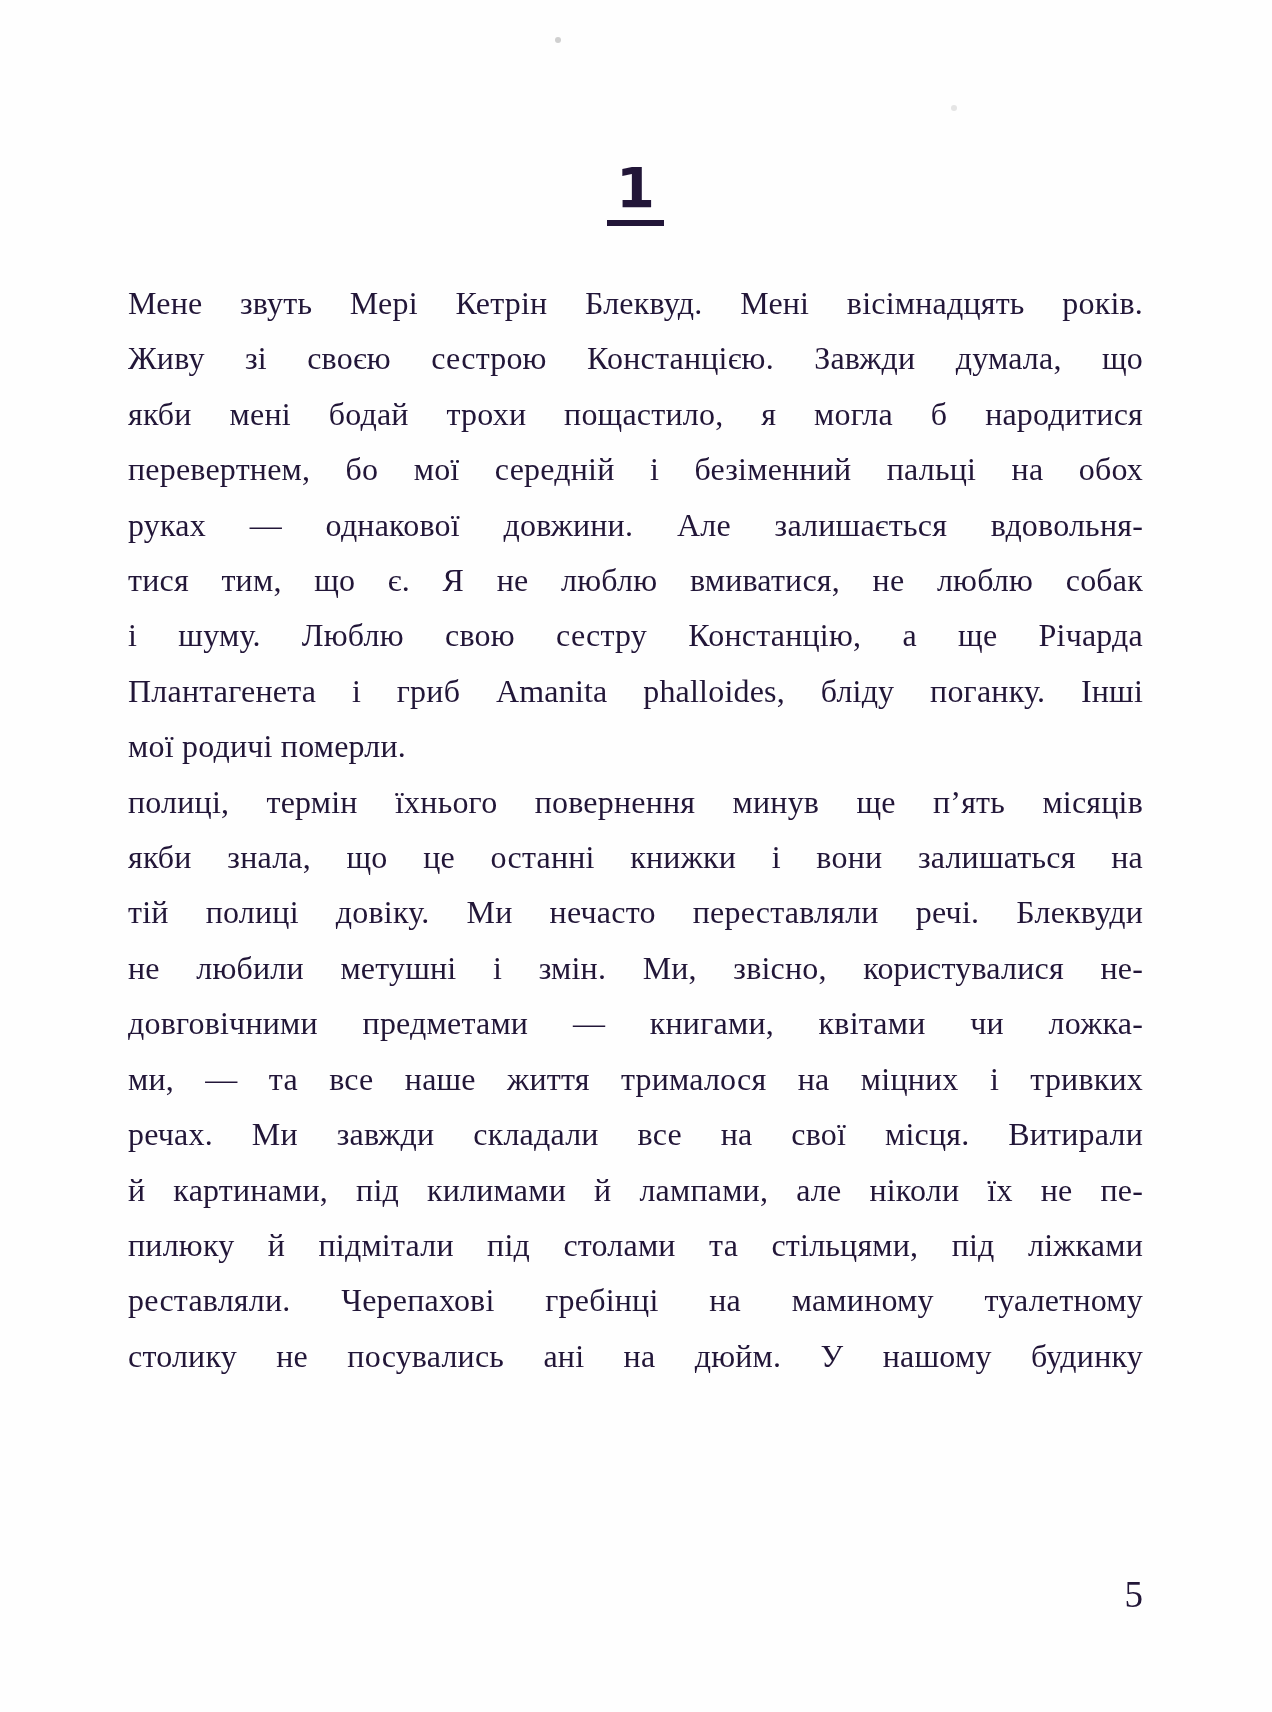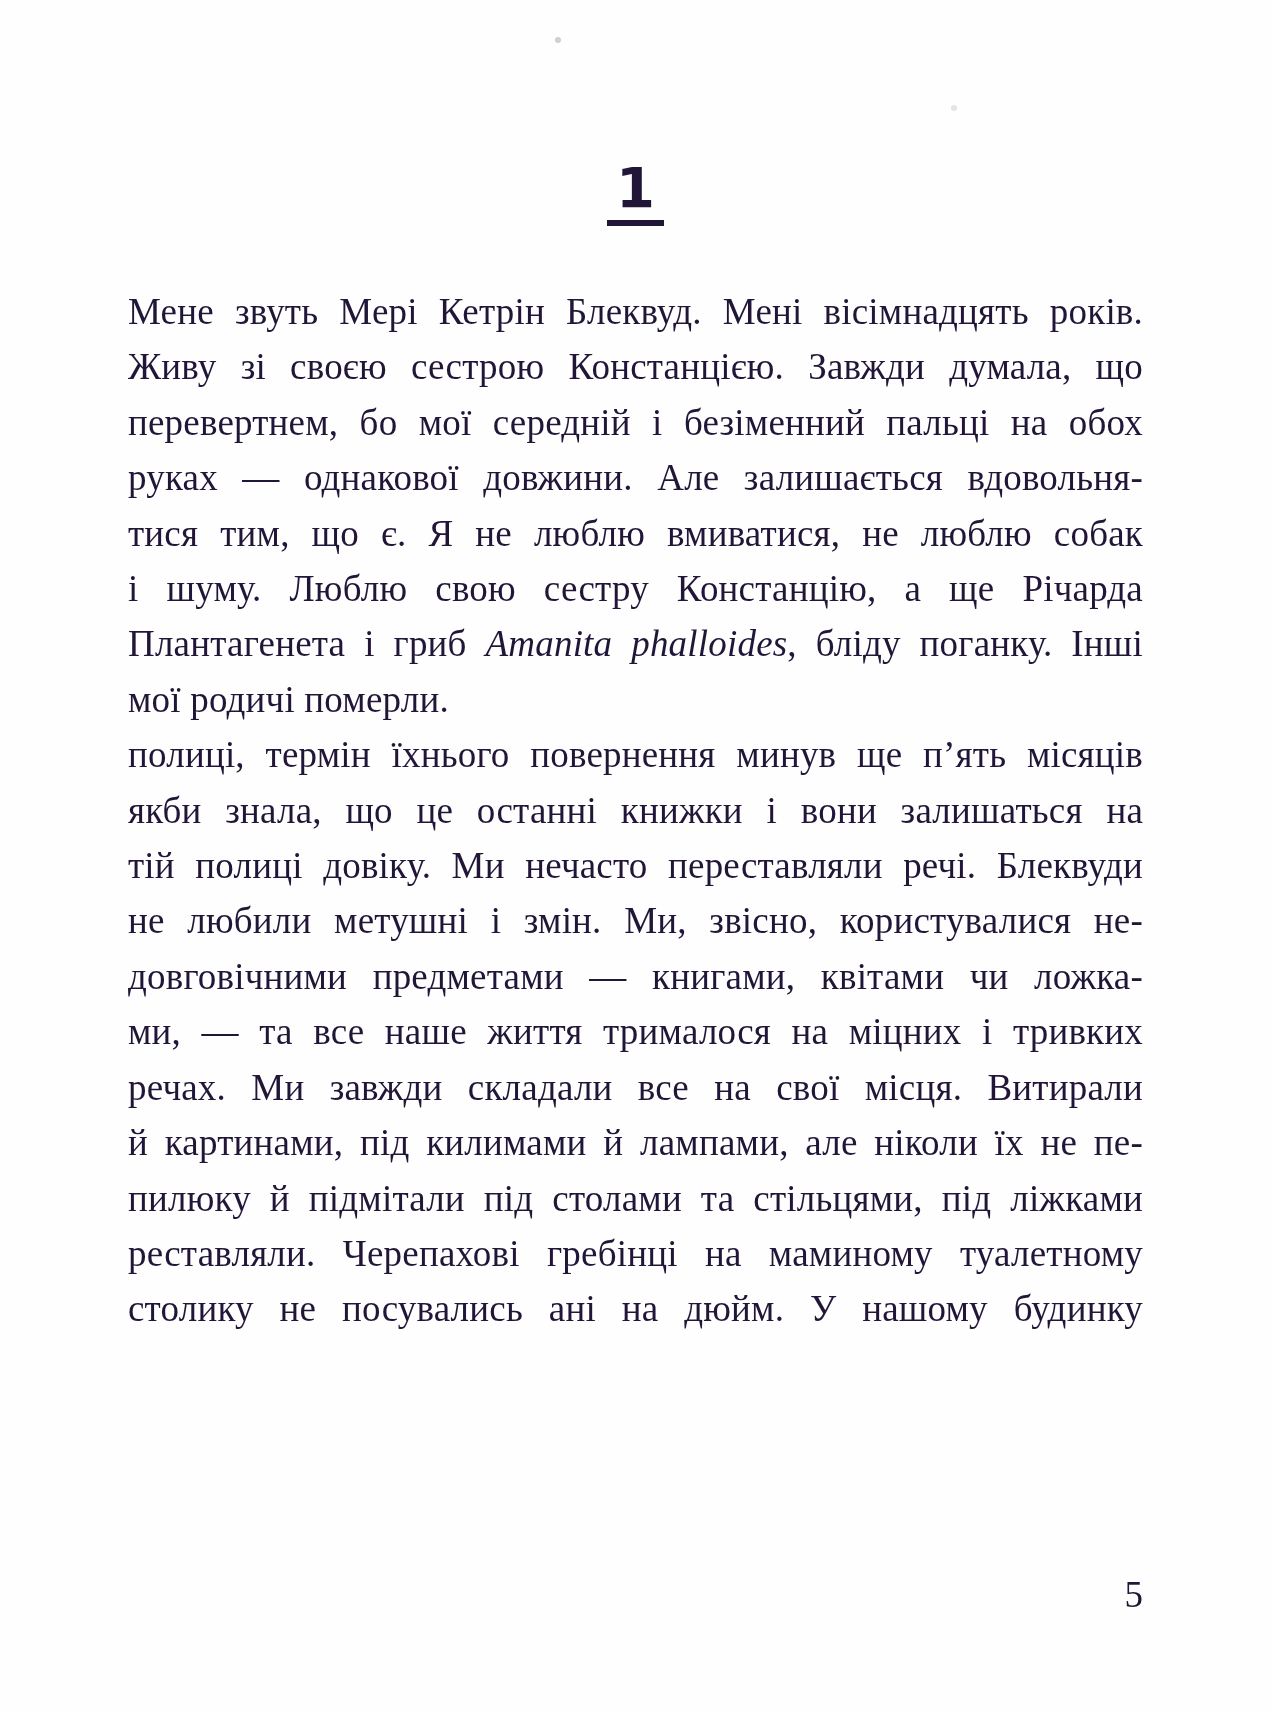--- a/index.html
+++ b/index.html
@@ -26,40 +26,39 @@
     display: inline-block;
     font-family: "DejaVu Sans", sans-serif;
     font-weight: bold;
     font-size: 56px;
     line-height: 1;
     padding: 0 9px 4px 9px;
     border-bottom: 6px solid;
   }
   .body-text {
     position: absolute;
-    top: 284px;
+    top: 276px;
     left: 128px;
     width: 1015px;
-    font-size: 37px;
+    font-size: 32px;
     line-height: 55.4px;
     letter-spacing: 0.2px;
   }
   .line {
     text-align: justify;
     text-align-last: justify;
     white-space: normal;
   }
   .line.no-justify {
     text-align-last: left;
   }
   .line.indent {
     text-indent: 52px;
   }
   .seg-italic {
-    font-style: italic;
   }
   .page-number {
     position: absolute;
     top: 1576px;
     left: 128px;
     width: 1015px;
     text-align: right;
     font-size: 37px;
     line-height: 1;
   }
@@ -79,20 +78,21 @@
   <div class="speck speck-1"></div>
   <div class="speck speck-2"></div>
 
   <div class="chapter-head">
     <span class="chapter-number">1</span>
   </div>
 
   <div class="body-text">
       <div class="line"><span class="seg">Мене звуть Мері Кетрін Блеквуд. Мені вісімнадцять років.</span></div>
       <div class="line"><span class="seg">Живу зі своєю сестрою Констанцією. Завжди думала, що</span></div>
+      <div class="line"><span class="seg">якби мені бодай трохи пощастило, я могла б народитися</span></div>
       <div class="line"><span class="seg">перевертнем, бо мої середній і безіменний пальці на обох</span></div>
       <div class="line"><span class="seg">руках — однакової довжини. Але залишається вдовольня-</span></div>
       <div class="line"><span class="seg">тися тим, що є. Я не люблю вмиватися, не люблю собак</span></div>
       <div class="line"><span class="seg">і шуму. Люблю свою сестру Констанцію, а ще Річарда</span></div>
       <div class="line"><span class="seg">Плантагенета і гриб </span><span class="seg-italic">Amanita phalloides</span><span class="seg">, бліду поганку. Інші</span></div>
       <div class="line no-justify"><span class="seg">мої родичі померли.</span></div>
       <div class="line"><span class="seg">полиці, термін їхнього повернення минув ще п’ять місяців</span></div>
       <div class="line"><span class="seg">якби знала, що це останні книжки і вони залишаться на</span></div>
       <div class="line"><span class="seg">тій полиці довіку. Ми нечасто переставляли речі. Блеквуди</span></div>
       <div class="line"><span class="seg">не любили метушні і змін. Ми, звісно, користувалися не-</span></div>

